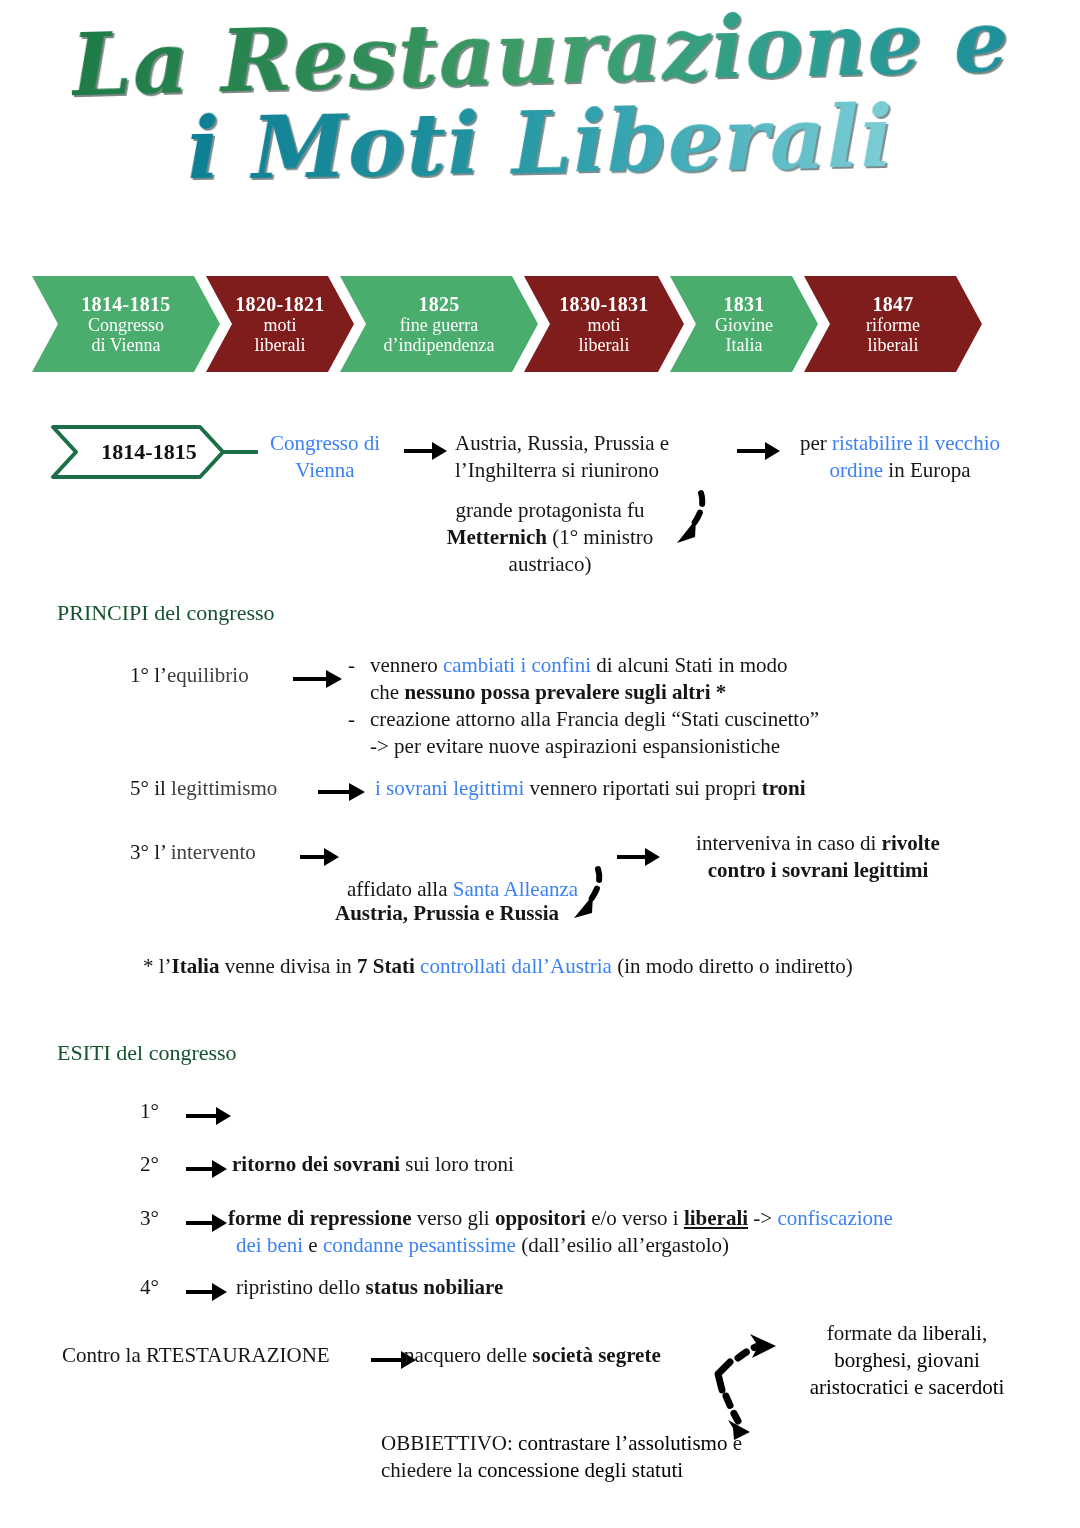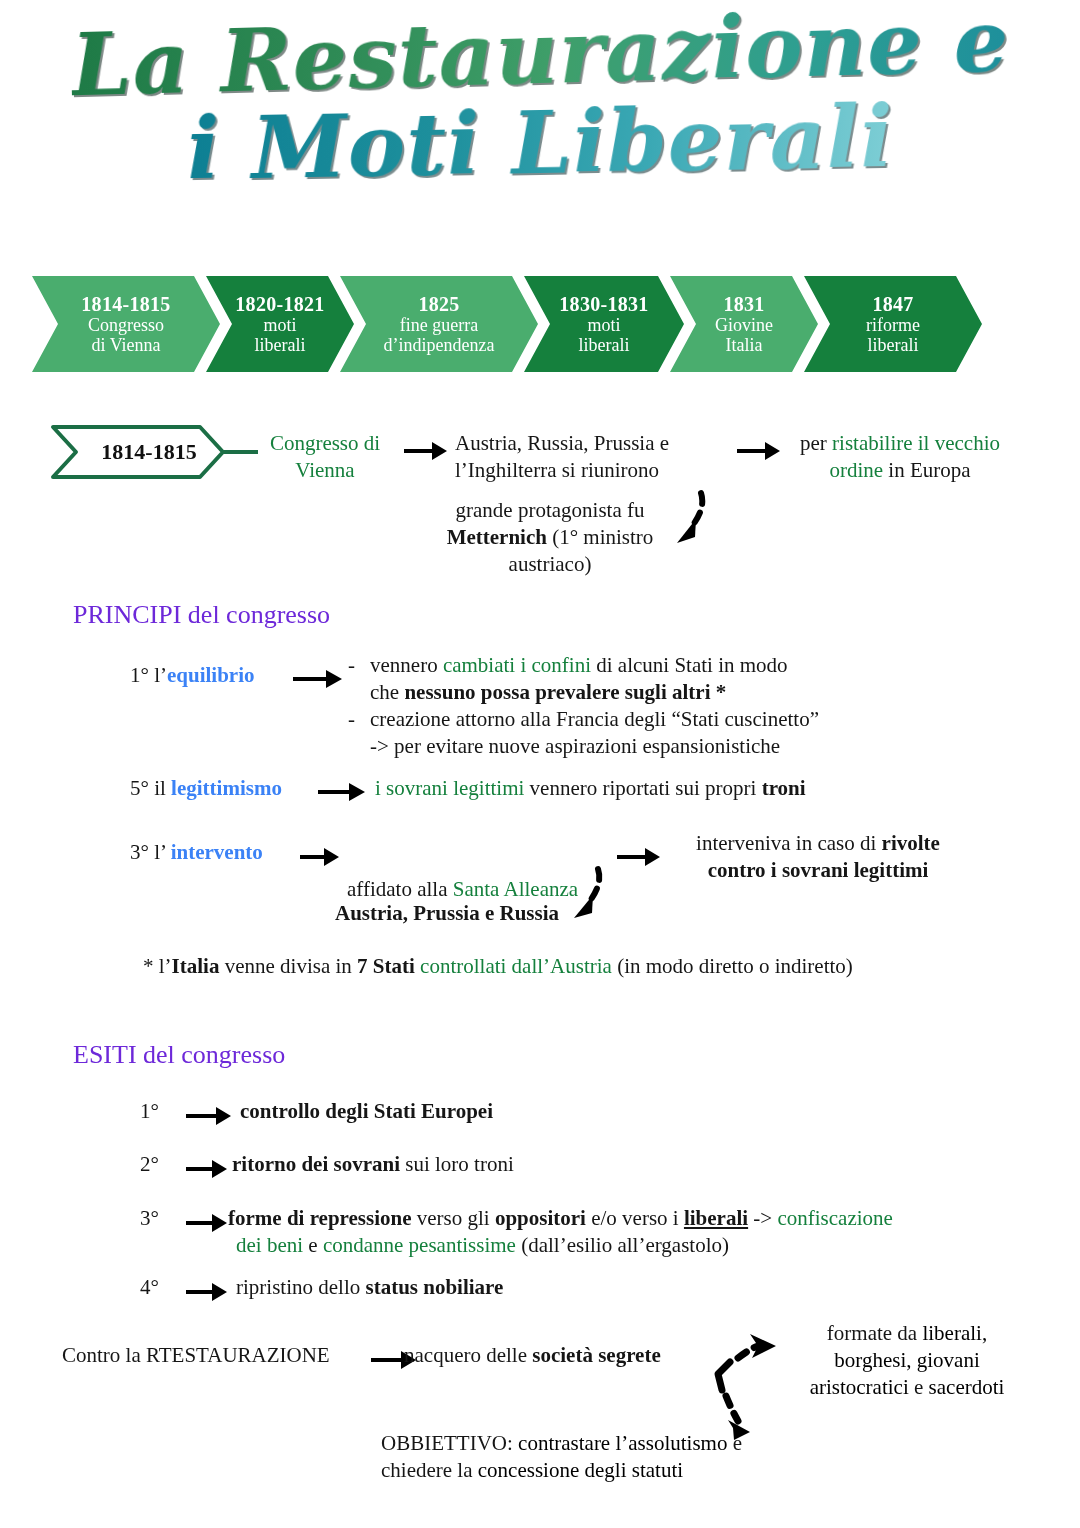--- a/index.html
+++ b/index.html
@@ -43,46 +43,46 @@
     position:relative;height:96px;
     display:flex;flex-direction:column;align-items:center;justify-content:center;
     color:#ffffff;text-align:center;line-height:1.12;
     clip-path:polygon(0 0, calc(100% - 26px) 0, 100% 50%, calc(100% - 26px) 100%, 0 100%, 26px 50%);
     margin-right:-14px;
   }
   .chev:first-child{clip-path:polygon(0 0, calc(100% - 26px) 0, 100% 50%, calc(100% - 26px) 100%, 0 100%, 26px 50%);}
   .chev .yr{font-size:20px;font-weight:bold;letter-spacing:.3px;}
   .chev .lb{font-size:18px;}
   .chev-green{background:#4aad6e;}
-  .chev-teal{background:#15803d;}
+  .chev-teal{background:#7f1d1d;}
 
   
   .flagtag{position:absolute;left:50px;top:424px;width:176px;height:56px;}
   .flagtag svg{display:block;}
   .flagtag .tagtext{
     position:absolute;left:0;top:0;width:176px;height:56px;
     display:flex;align-items:center;justify-content:center;padding-left:22px;
     box-sizing:border-box;font-size:22px;font-weight:bold;color:#111;
   }
   .tagline{position:absolute;left:224px;top:450px;width:34px;height:4px;background:#1b6e45;}
 
   
   .tb{position:absolute;font-size:21px;line-height:1.28;color:#161616;}
   .ctr{text-align:center;}
-  .grn{color:#15803d;text-align:right;}
-  .grn-d{color:#3b82f6;font-weight:bold;}
+  .grn{color:#3b82f6;text-align:right;}
+  .grn-d{color:#404040;font-weight:normal;}
   .grn-m{color:#000000;text-align:center;}
   .b{font-weight:bold;}
   .u{text-decoration:underline;}
 
   
   .arw{position:absolute;}
   .arw svg{display:block;}
 
-  .sec-title{position:absolute;font-size:26px;color:#6d28d9;margin-left:16px;}
+  .sec-title{position:absolute;font-size:22px;color:#14532d;}
 </style>
 </head>
 <body>
 
 <div class="page">
 
   <div class="title-wrap">
     <div class="title-line title-l1">La Restaurazione e</div>
     <div class="title-line title-l2">i Moti Liberali</div>
   </div>
@@ -245,21 +245,20 @@
   <div class="sec-title" style="left:57px;top:1040px;">
     <span>ESITI</span><span> del congresso</span>
   </div>
 
   <div class="tb" style="left:140px;top:1098px;">1°</div>
   <div class="arw" style="left:186px;top:1105px;">
     <svg width="46" height="22" viewBox="0 0 46 22">
       <path d="M0,9 L30,9 L30,2 L45,11 L30,20 L30,13 L0,13 Z" fill="#000"></path>
     </svg>
   </div>
-  <div class="tb b" style="left:240px;top:1098px;">controllo degli Stati Europei</div>
 
   <div class="tb" style="left:140px;top:1151px;">2°</div>
   <div class="arw" style="left:186px;top:1158px;">
     <svg width="42" height="22" viewBox="0 0 42 22">
       <path d="M0,9 L26,9 L26,2 L41,11 L26,20 L26,13 L0,13 Z" fill="#000"></path>
     </svg>
   </div>
   <div class="tb" style="left:232px;top:1151px;">
     <span class="b">ritorno dei sovrani</span><span> sui loro troni</span>
   </div>

